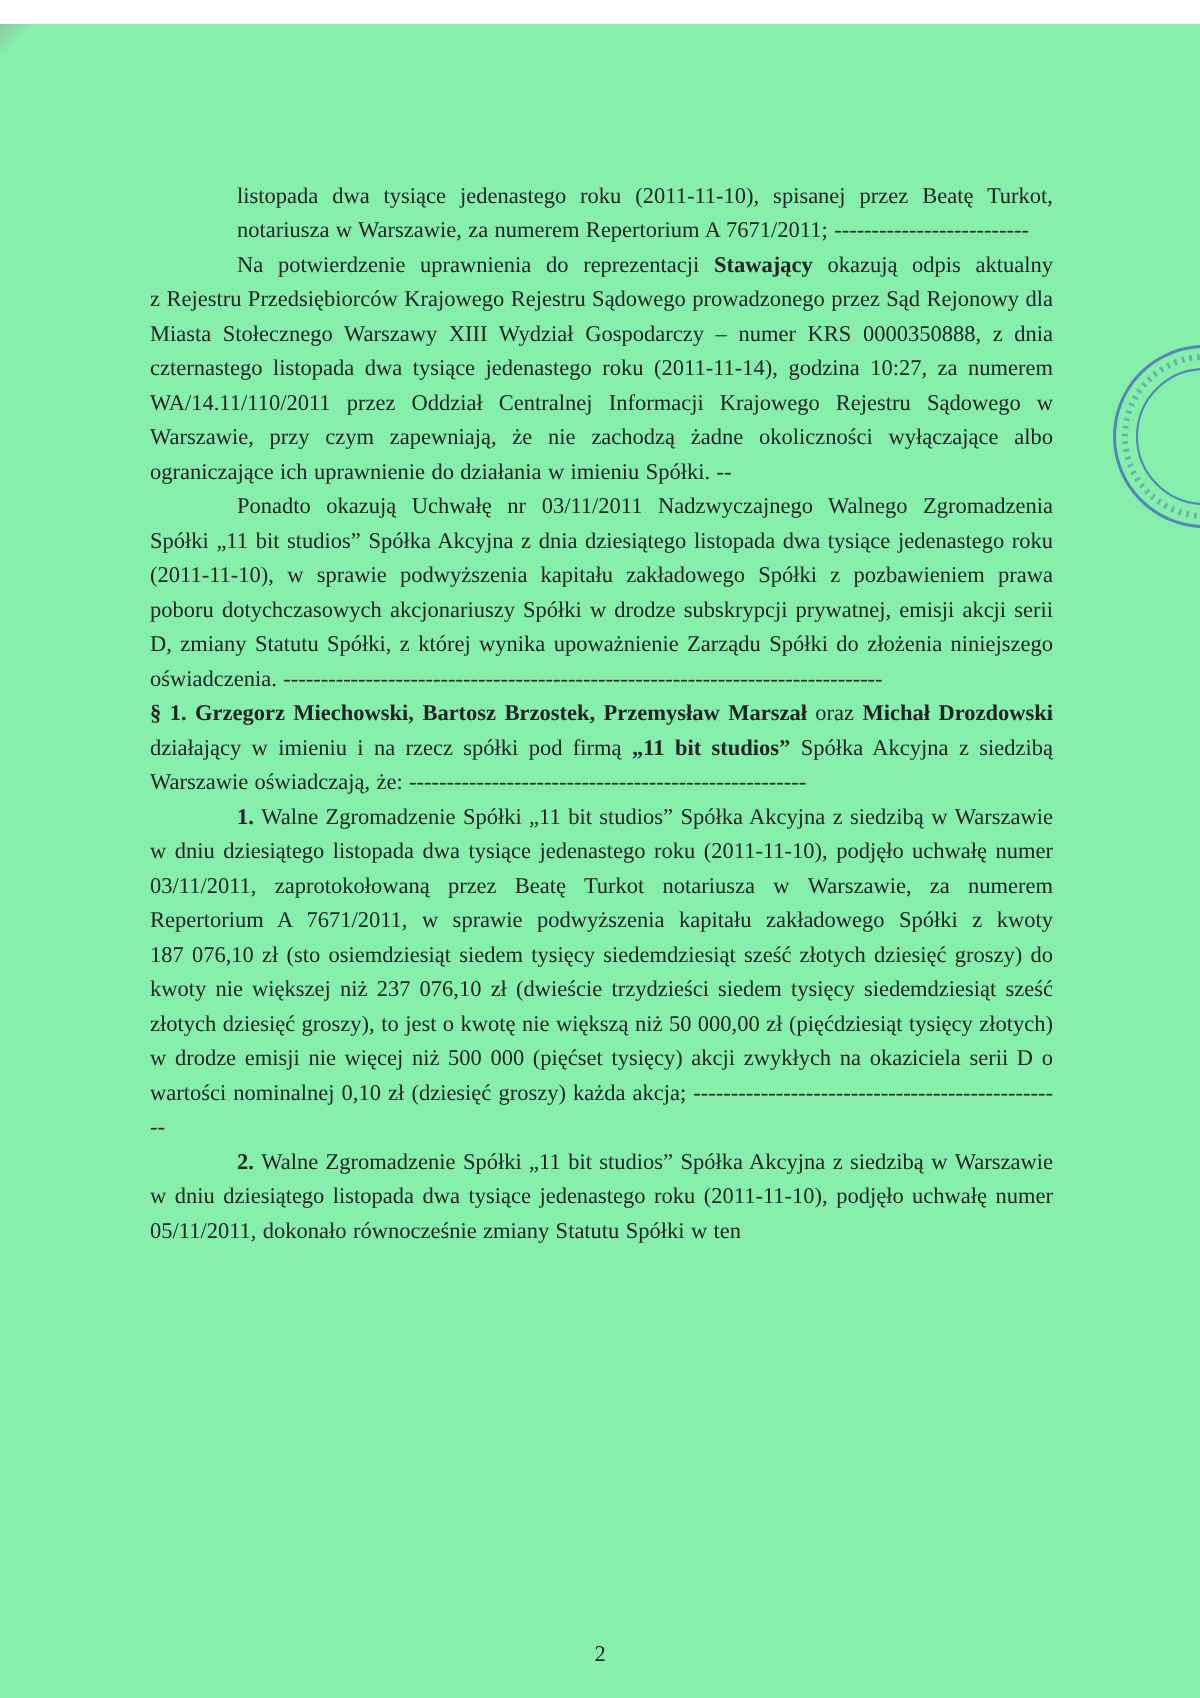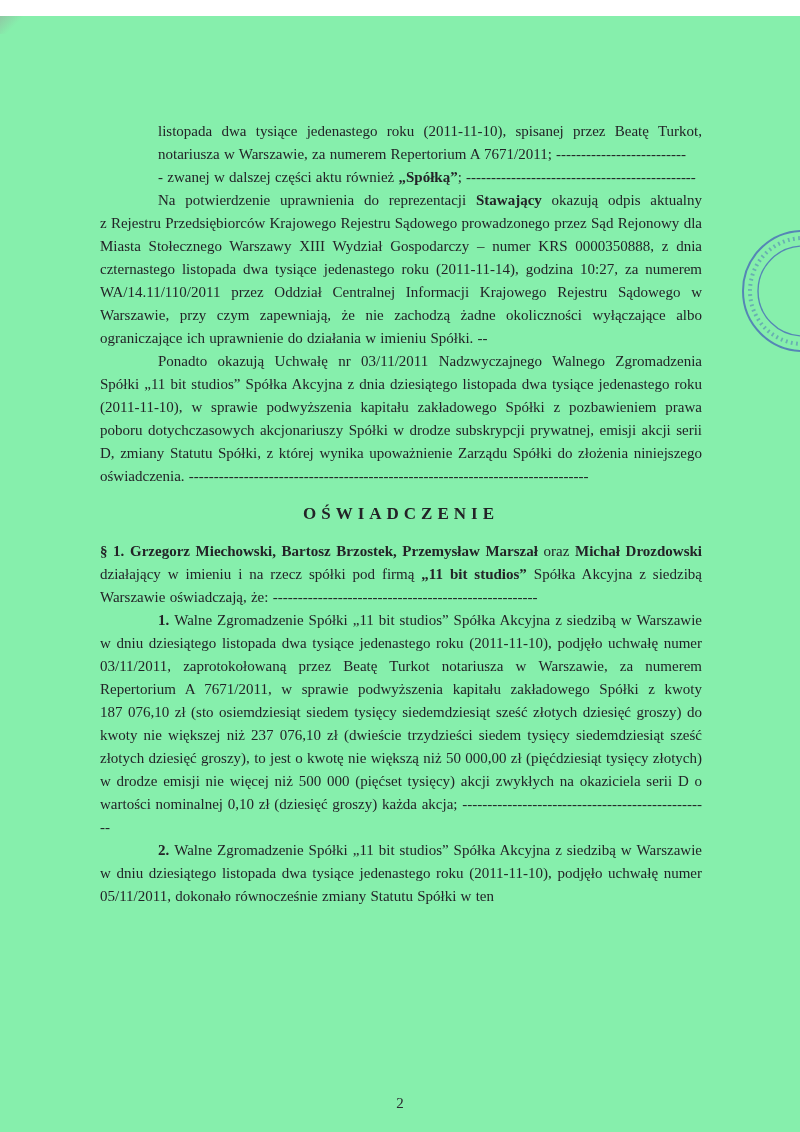--- a/index.html
+++ b/index.html
@@ -80,24 +80,22 @@
     <g fill="none" stroke="#4a6db8">
       <circle cx="118" cy="70" r="60" stroke-width="2"></circle>
       <circle cx="118" cy="70" r="45" stroke-width="1.4"></circle>
       <circle cx="118" cy="70" r="53" stroke-width="4" stroke-dasharray="1.8 3.4" opacity="0.6"></circle>
     </g>
   </svg>
 
   <div class="content">
 
   <p class="para block-indent"><span>listopada dwa tysiące jedenastego roku (2011-11-10), spisanej przez Beatę Turkot, notariusza w Warszawie, za numerem Repertorium A 7671/2011; --------------------------</span></p>
-      <p class="para block-indent"><span>- zwanej w dalszej części aktu również </span><span class="b">„Spółką”</span><span>; ----------------------------------------------</span></p>
       <p class="para indent"><span>Na potwierdzenie uprawnienia do reprezentacji </span><span class="b">Stawający</span><span> okazują odpis aktualny z&nbsp;Rejestru Przedsiębiorców Krajowego Rejestru Sądowego prowadzonego przez Sąd Rejonowy dla Miasta Stołecznego Warszawy XIII Wydział Gospodarczy – numer KRS&nbsp;0000350888, z dnia czternastego listopada dwa tysiące jedenastego roku (2011-11-14), godzina 10:27, za numerem WA/14.11/110/2011 przez Oddział Centralnej Informacji Krajowego Rejestru Sądowego w Warszawie, przy czym zapewniają, że nie zachodzą żadne okoliczności wyłączające albo ograniczające ich uprawnienie do działania w imieniu Spółki. --</span></p>
       <p class="para indent"><span>Ponadto okazują Uchwałę nr 03/11/2011 Nadzwyczajnego Walnego Zgromadzenia Spółki „11 bit studios” Spółka Akcyjna z dnia dziesiątego listopada dwa tysiące jedenastego roku (2011-11-10), w sprawie podwyższenia kapitału zakładowego Spółki z pozbawieniem prawa poboru dotychczasowych akcjonariuszy Spółki w drodze subskrypcji prywatnej, emisji akcji serii D, zmiany Statutu Spółki, z której wynika upoważnienie Zarządu Spółki do złożenia niniejszego oświadczenia. --------------------------------------------------------------------------------</span></p>
-      <p class="para heading"><span class="b">OŚWIADCZENIE</span></p>
       <p class="para plain"><span class="b">§ 1. </span><span class="b">Grzegorz Miechowski, Bartosz Brzostek, Przemysław Marszał</span><span> oraz </span><span class="b">Michał Drozdowski</span><span> działający w imieniu i na rzecz spółki pod firmą </span><span class="b">„11 bit studios”</span><span> Spółka Akcyjna z siedzibą Warszawie oświadczają, że: -----------------------------------------------------</span></p>
       <p class="para indent"><span class="b">1. </span><span>Walne Zgromadzenie Spółki „11 bit studios” Spółka Akcyjna z siedzibą w&nbsp;Warszawie w dniu dziesiątego listopada dwa tysiące jedenastego roku (2011-11-10), podjęło uchwałę numer 03/11/2011, zaprotokołowaną przez Beatę Turkot notariusza w&nbsp;Warszawie, za numerem Repertorium A 7671/2011, w sprawie podwyższenia kapitału zakładowego Spółki z kwoty 187&nbsp;076,10 zł (sto osiemdziesiąt siedem tysięcy siedemdziesiąt sześć złotych dziesięć groszy) do kwoty nie większej niż 237&nbsp;076,10 zł (dwieście trzydzieści siedem tysięcy siedemdziesiąt sześć złotych dziesięć groszy), to jest o kwotę nie większą niż 50&nbsp;000,00 zł (pięćdziesiąt tysięcy złotych) w drodze emisji nie więcej niż 500&nbsp;000 (pięćset tysięcy) akcji zwykłych na okaziciela serii D o wartości nominalnej 0,10 zł (dziesięć groszy) każda akcja; --------------------------------------------------</span></p>
       <p class="para indent"><span class="b">2. </span><span>Walne Zgromadzenie Spółki „11 bit studios” Spółka Akcyjna z siedzibą w&nbsp;Warszawie w dniu dziesiątego listopada dwa tysiące jedenastego roku (2011-11-10), podjęło uchwałę numer 05/11/2011, dokonało równocześnie zmiany Statutu Spółki w ten</span></p>
     </div>
 
   <div class="page-number">2</div>
 
 </div>
 
 </body></html>

